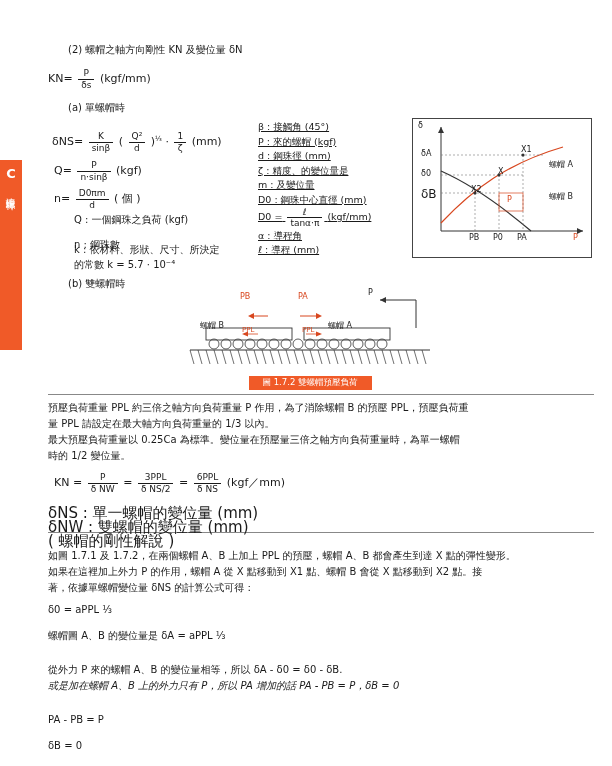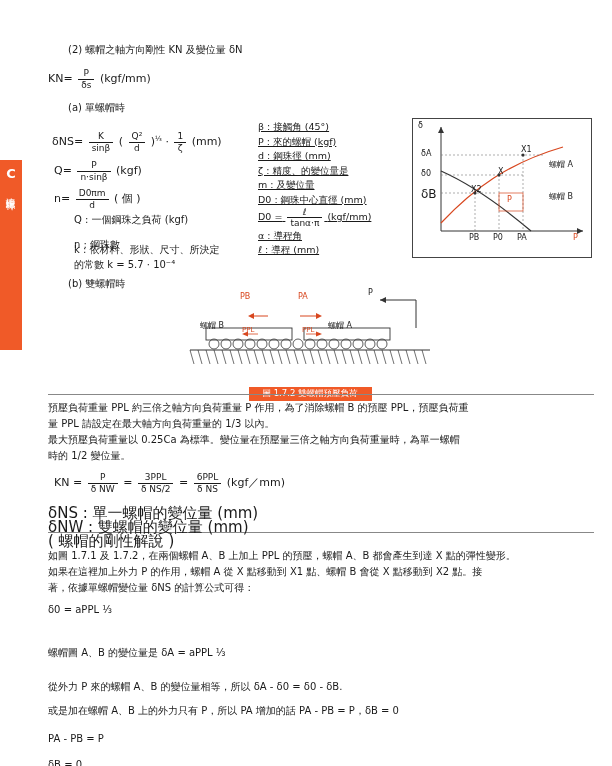--- a/index.html
+++ b/index.html
@@ -160,21 +160,21 @@
     width: 260px;
     height: 104px;
   }
   .fig2cap {
     background: #f05a28;
     color: #fff;
     font-size: 8.5px;
     text-align: center;
     padding: 1px 0;
     width: 123px;
-    margin: 11px auto 0 auto;
+    margin: 0 auto 0 auto;
   }
   
   .hr-thin {
     position: absolute;
     left: 48px;
     width: 546px;
     border-top: 1px solid #888;
   }
 </style>
 </head>
@@ -412,20 +412,20 @@
     <div class="small-note">δNS : 單一螺帽的變位量 (mm)</div>
     <div class="small-note">δNW : 雙螺帽的變位量 (mm)</div>
     <div class="small-note">( 螺帽的剛性解說 )</div>
   </div>
 
   <div class="block" style="left:48px; top:548px; width:546px;">
     <div class="para">如圖 1.7.1 及 1.7.2，在兩個螺帽 A、B 上加上 PPL 的預壓，螺帽 A、B 都會產生到達 X 點的彈性變形。</div>
     <div class="para">如果在這裡加上外力 P 的作用，螺帽 A 從 X 點移動到 X1 點、螺帽 B 會從 X 點移動到 X2 點。接</div>
     <div class="para">著，依據單螺帽變位量 δNS 的計算公式可得：</div>
     <div class="para" style="margin-top:6px;">δ0 = aPPL ⅓</div>
-    <div class="para" style="margin-top:27px;">螺帽圖 A、B 的變位量是 δA = aPPL ⅓</div>
+    <div class="para" style="margin-top:10px;">螺帽圖 A、B 的變位量是 δA = aPPL ⅓</div>
     <div class="para" style="margin-top:18px;">從外力 P 來的螺帽 A、B 的變位量相等，所以 δA - δ0 = δ0 - δB.</div>
-    <div class="para" style="margin-top:8px;">或是加在螺帽 A、B 上的外力只有 P，所以 PA 增加的話 PA - PB = P，δB = 0</div>
-    <div class="para" style="margin-top:12px;">PA - PB = P</div>
+    <div class="para" style="margin-top:0;font-style:italic;">或是加在螺帽 A、B 上的外力只有 P，所以 PA 增加的話 PA - PB = P，δB = 0</div>
+    <div class="para" style="margin-top:18px;">PA - PB = P</div>
     <div class="para" style="margin-top:10px;">δB = 0</div>
   </div>
 
 </div>
 
 </body></html>

